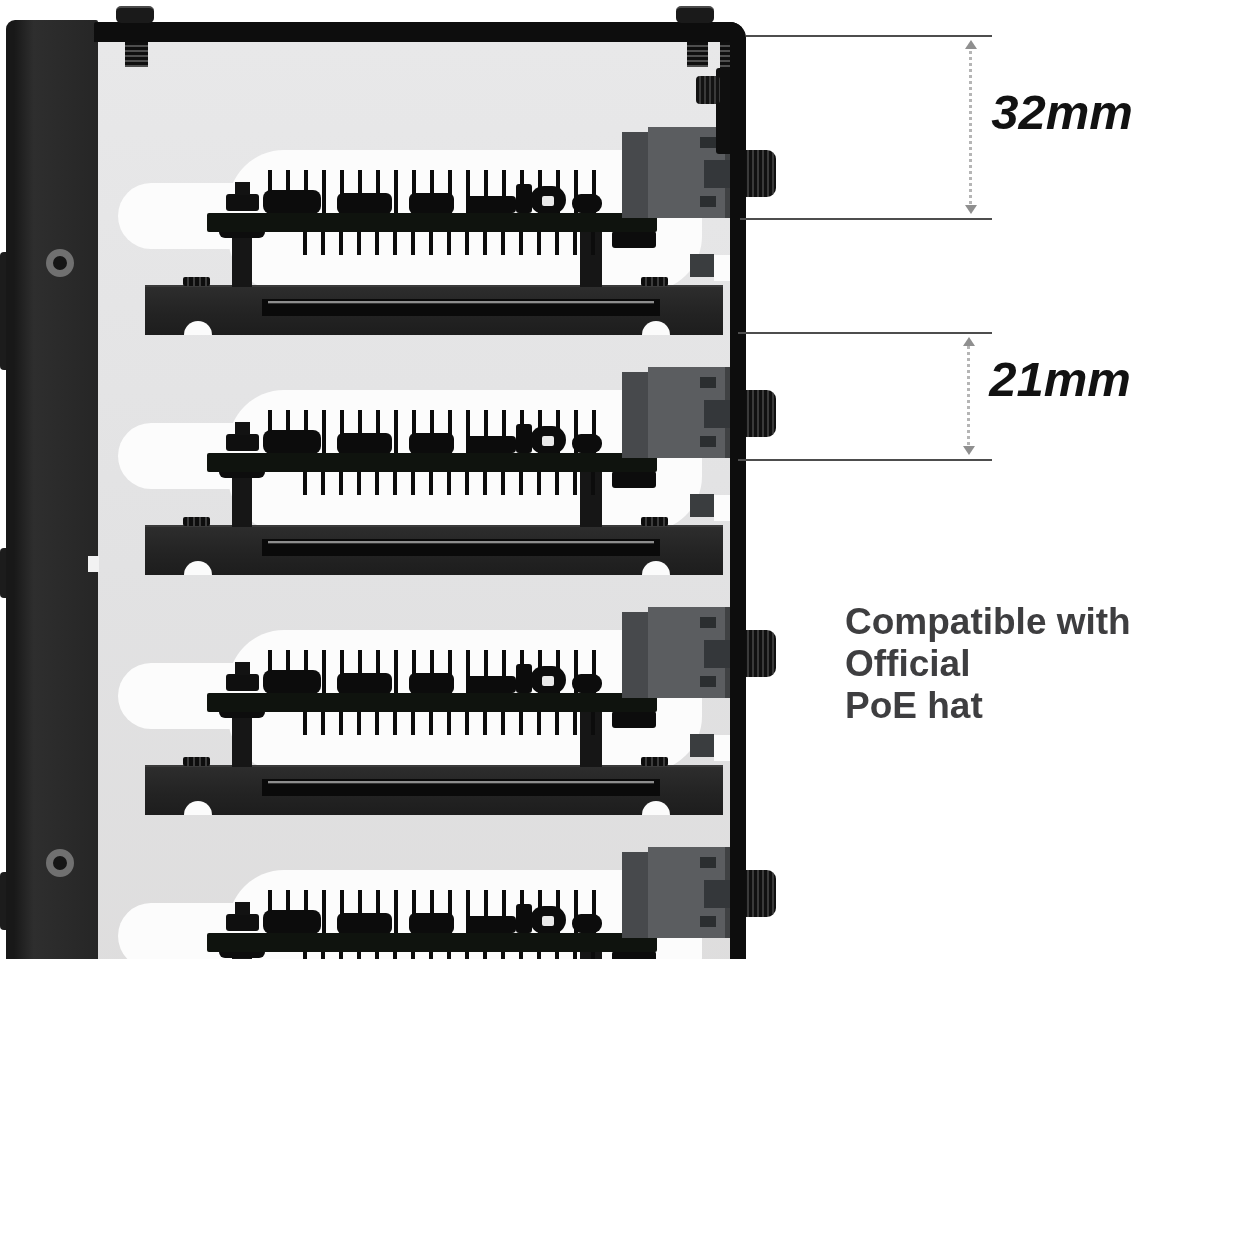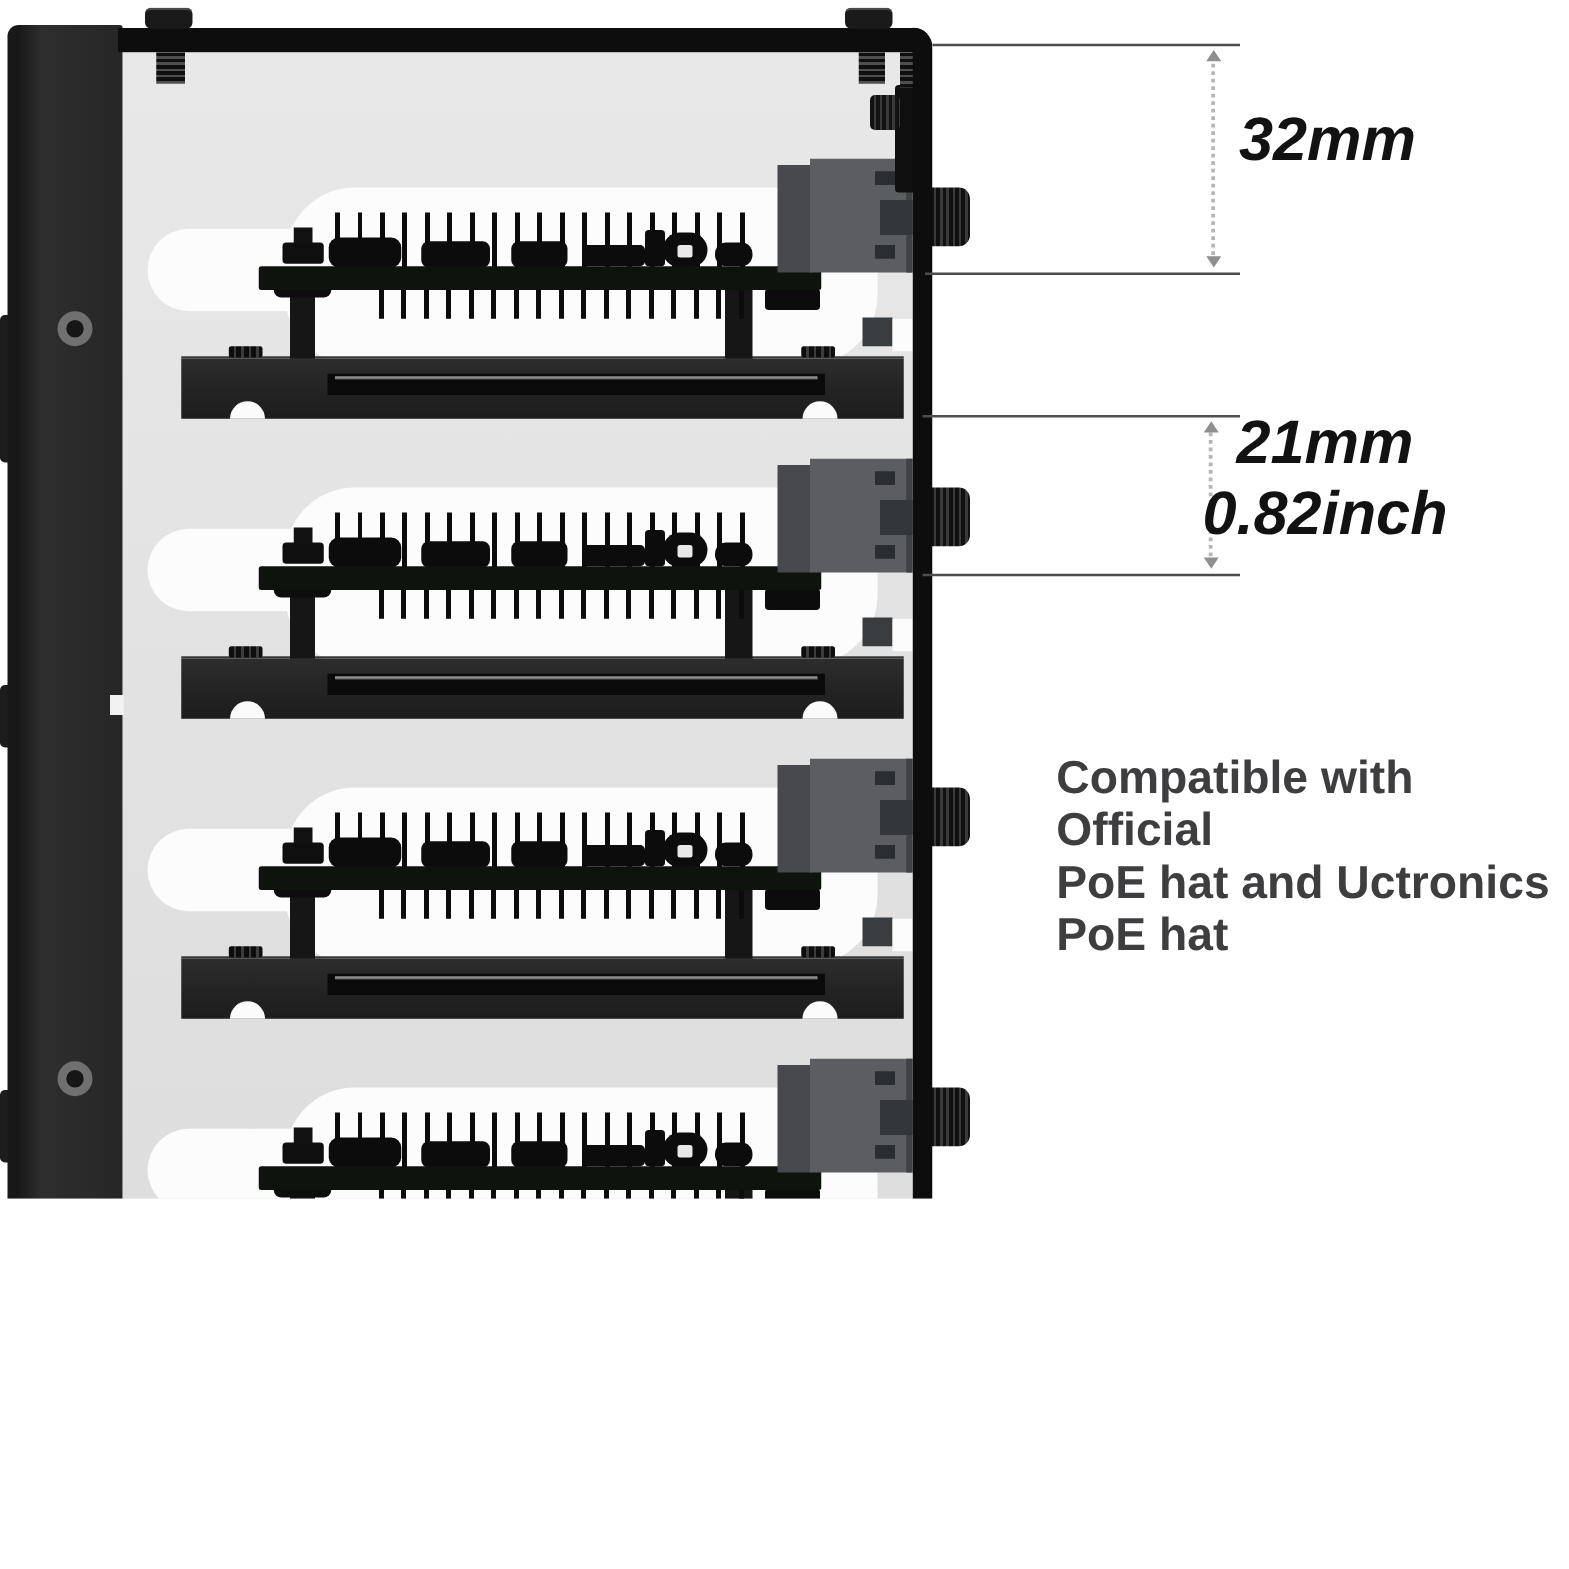--- a/index.html
+++ b/index.html
@@ -96,21 +96,21 @@
   .varrow{width:0;border-left:3px dotted #b5b5b5;z-index:60;}
   .va-1{left:969px;top:44px;height:166px;}
   .va-2{left:967px;top:341px;height:110px;}
   .varrow::before,.varrow::after{content:"";position:absolute;left:-7px;width:0;height:0;
       border-left:6px solid transparent;border-right:6px solid transparent;}
   .varrow::before{top:-4px;border-bottom:9px solid #8f8f8f;}
   .varrow::after{bottom:-4px;border-top:9px solid #8f8f8f;}
   .dim-label{width:220px;text-align:center;color:#121212;font-style:italic;font-weight:bold;
              font-size:49px;line-height:57px;z-index:60;letter-spacing:0;}
   .dim-1{left:952px;top:84px;}
-  .dim-2{left:950px;top:326px;}
+  .dim-2{left:950px;top:351px;}
 
   
   .note{left:845px;top:601px;width:400px;color:#3e3e40;font-weight:bold;font-size:37px;line-height:42px;z-index:60;}
   .logo{left:930px;top:1198px;width:318px;text-align:right;color:#2ba9e1;font-weight:bold;
         font-size:46px;letter-spacing:0px;z-index:60;
         text-shadow:0 0 1px rgba(255,255,255,0.35);}
 </style>
 </head>
 <body>
 
@@ -293,23 +293,21 @@
   <div class="varrow va-1"></div>
   <div class="dim-label dim-1">
     <div style="position:static;">32mm</div>
   </div>
 
   <div class="dim-line dl-c"></div>
   <div class="dim-line dl-d"></div>
   <div class="varrow va-2"></div>
   <div class="dim-label dim-2">
     <div style="position:static;">21mm</div>
-    <div style="position:static;">0.82inch</div>
   </div>
 
   <div class="note">
     <div style="position:static;">Compatible with Official</div>
-    <div style="position:static;">PoE hat and Uctronics</div>
     <div style="position:static;">PoE hat</div>
   </div>
 
 
 </div>
 
 </body></html>

